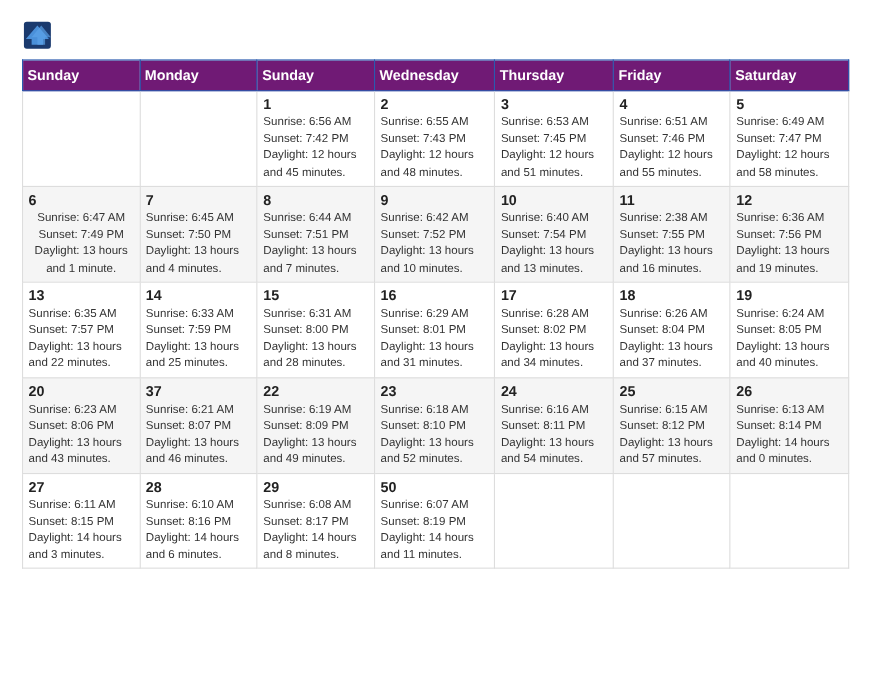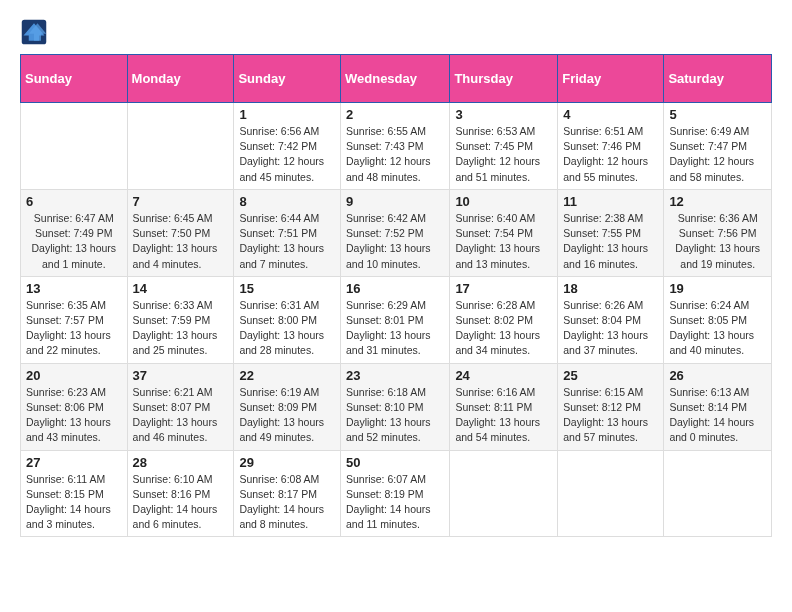--- a/index.html
+++ b/index.html
@@ -43,25 +43,25 @@
     }
     .calendar-wrapper {
       padding: 0 10px 10px 10px;
     }
     table {
       width: 100%;
       border-collapse: collapse;
       border: 1px solid #ccc;
     }
     thead tr th {
-      background: #ec4899;
+      background: #701a75;
       color: #fff;
       font-size: 13px;
       font-weight: bold;
-      padding: 16px 4px;
+      padding: 6px 4px;
       text-align: left;
       border: 1px solid #2a5aaf;
     }
     tbody tr td {
       vertical-align: top;
       border: 1px solid #ddd;
       padding: 4px 5px;
       width: 113px;
       min-height: 80px;
       background: #fff;
@@ -201,21 +201,21 @@
           </td>
           <td>
             <span class="day-number">11</span>
             <div class="day-info" style="white-space: pre-line;">Sunrise: 2:38 AM
 Sunset: 7:55 PM
 Daylight: 13 hours
 and 16 minutes.</div>
           </td>
           <td>
             <span class="day-number">12</span>
-            <div class="day-info" style="white-space: pre-line; text-align: center;">Sunrise: 6:36 AM
+            <div class="day-info" style="white-space: pre-line;">Sunrise: 6:36 AM
 Sunset: 7:56 PM
 Daylight: 13 hours
 and 19 minutes.</div>
           </td>
         </tr>
         <tr>
           <td>
             <span class="day-number">13</span>
             <div class="day-info" style="white-space: pre-line;">Sunrise: 6:35 AM
 Sunset: 7:57 PM

